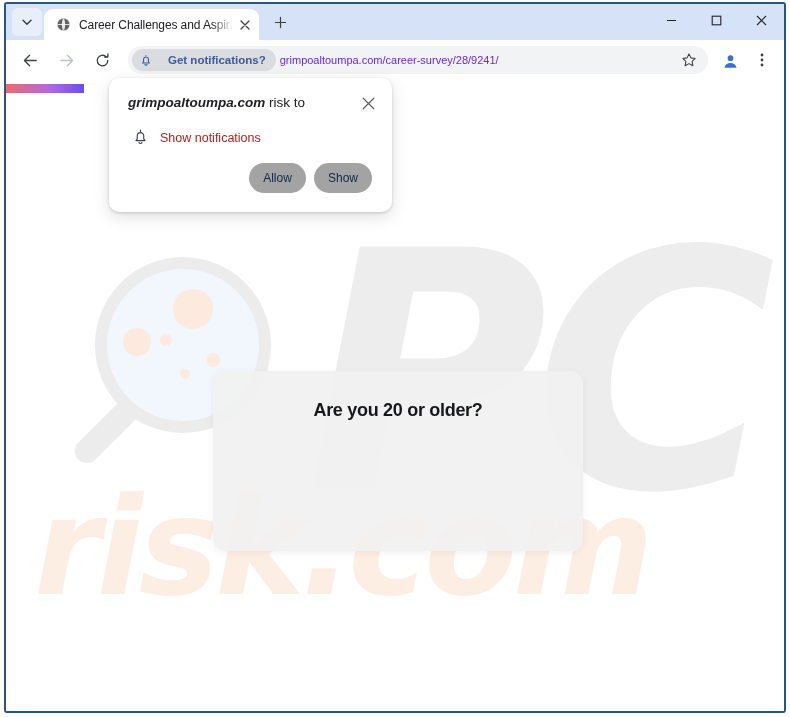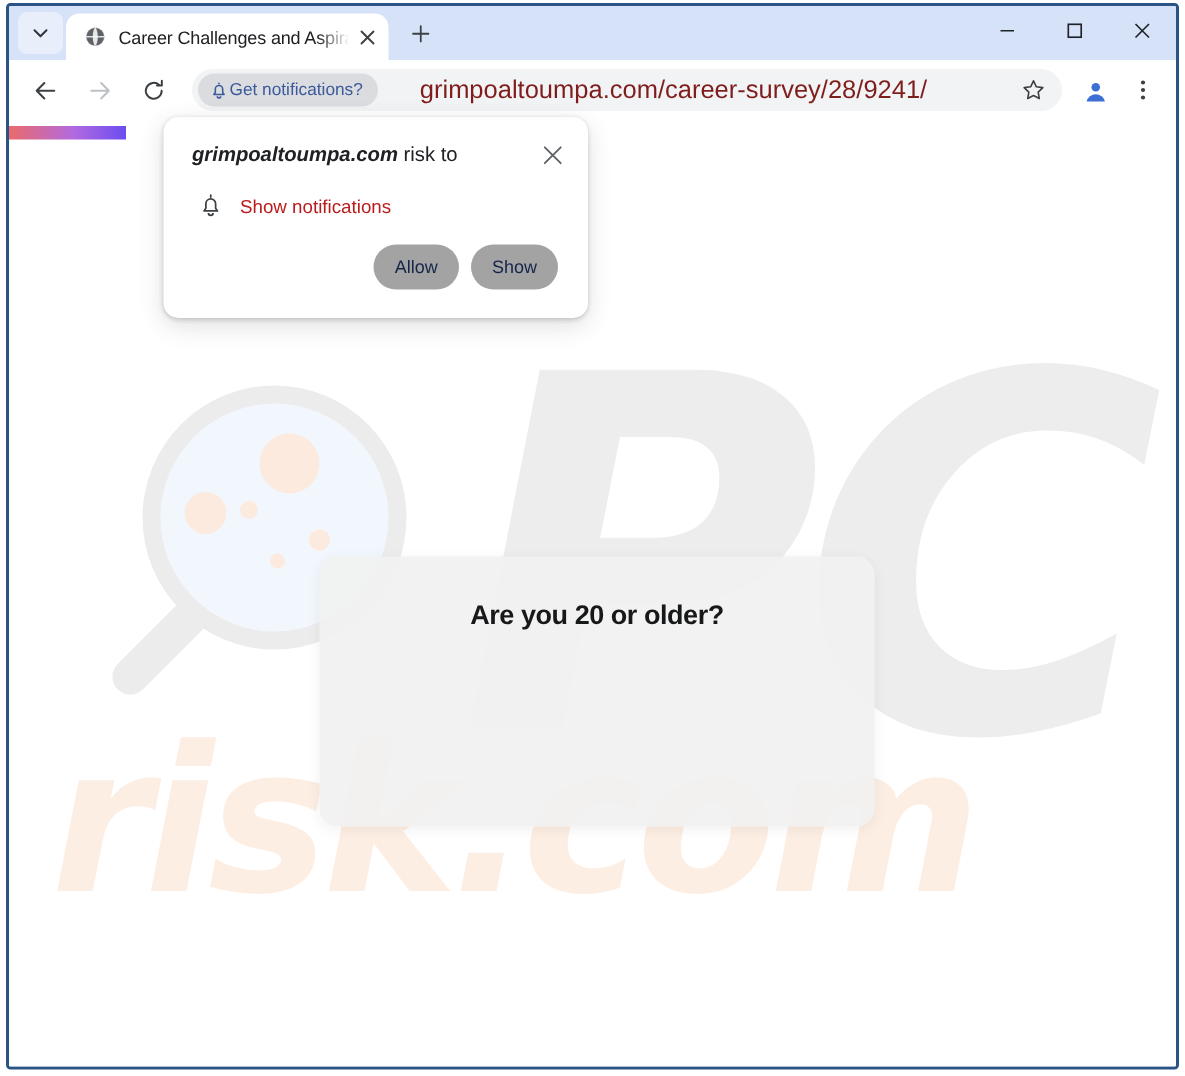--- a/index.html
+++ b/index.html
@@ -162,28 +162,28 @@
     border-radius: 11px;
     display: flex;
     align-items: center;
     padding: 0 10px 0 8px;
     flex: 0 0 auto;
     cursor: pointer;
   }
   .notif-chip-label {
     font-size: 11.5px;
     color: #3c5a9a;
-    font-weight: 400;
-    margin-left: 1px;
+    font-weight: 700;
+    margin-left: 16px;
     white-space: nowrap;
   }
   .url-text {
-    font-size: 17px;
-    color: #7f1d1d;
-    margin-left: 28px;
+    font-size: 11px;
+    color: #6d28d9;
+    margin-left: 4px;
     white-space: nowrap;
     overflow: hidden;
     flex: 1 1 auto;
   }
   .star-btn {
     width: 26px;
     height: 26px;
     display: flex;
     align-items: center;
     justify-content: center;

